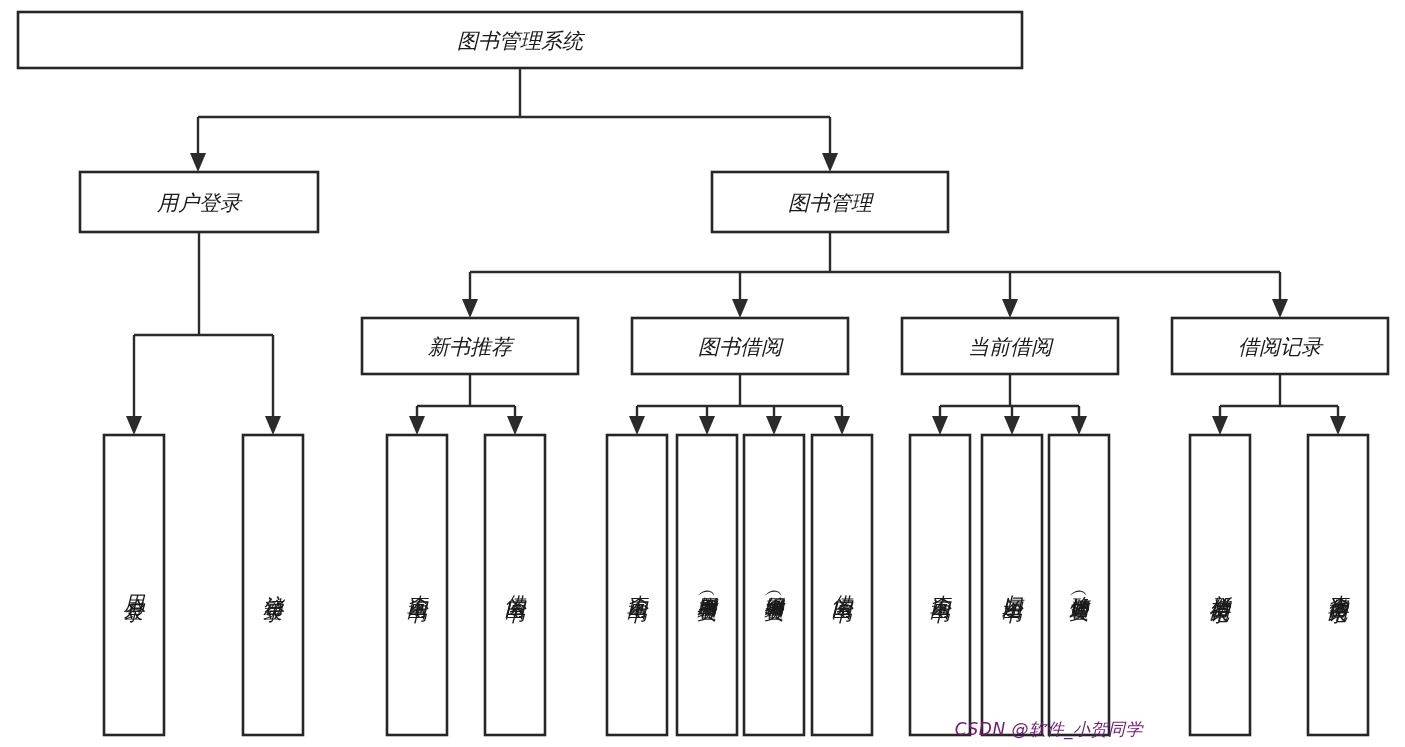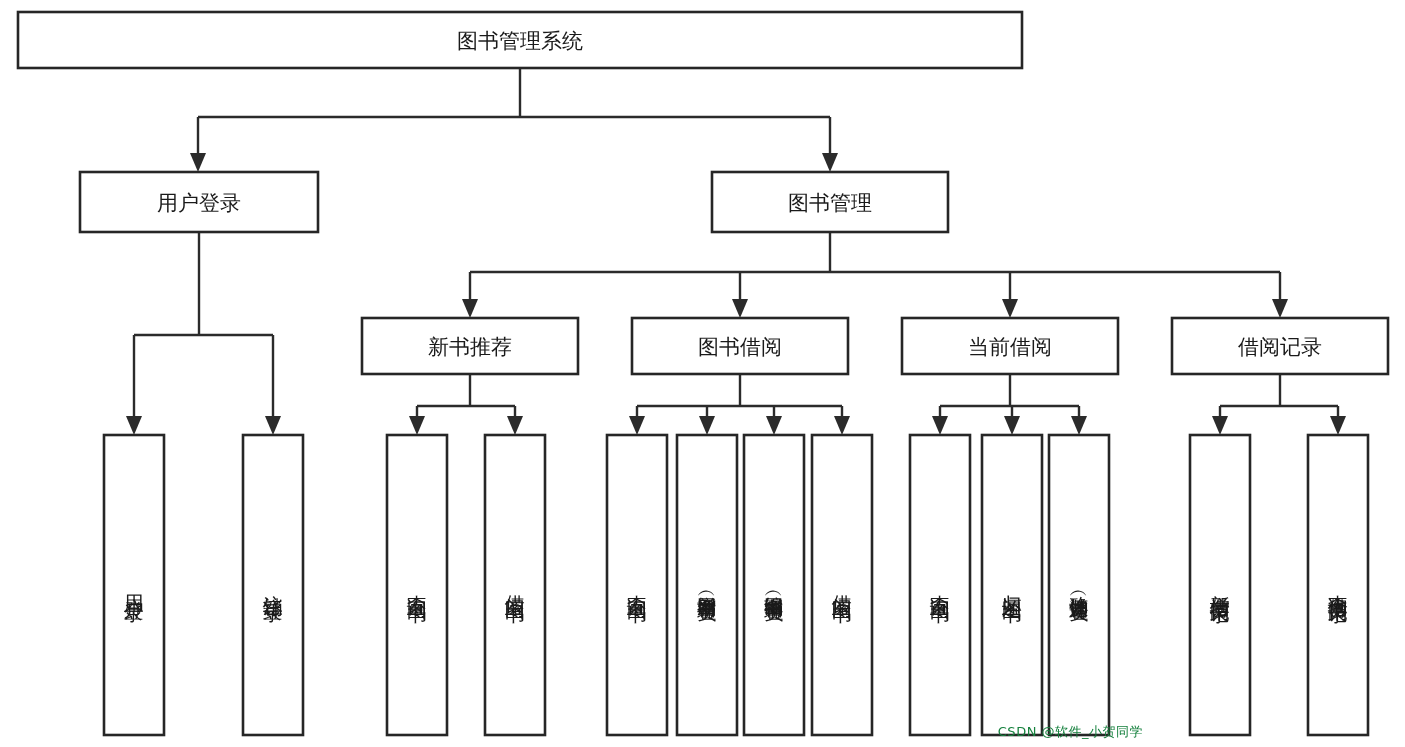--- a/index.html
+++ b/index.html
@@ -11,20 +11,21 @@
     width: 1405px;
     height: 747px;
     font-family: "DejaVu Sans", "Liberation Sans", sans-serif;
     overflow: hidden;
   }
   #diagram-root {
     position: relative;
     width: 1151px;
     height: 747px;
     background: #ffffff;
+    font-style: italic;
   }
   svg#chart-svg {
     position: absolute;
     left: 0;
     top: 0;
     width: 1405px;
     height: 747px;
     display: block;
   }
   .node-rect {
@@ -67,22 +68,22 @@
     letter-spacing: 3px;
     color: #1a1a1a;
     white-space: nowrap;
     pointer-events: none;
   }
   .watermark {
     position: absolute;
     right: 8px;
     bottom: 6px;
     font-family: "DejaVu Sans", "Liberation Sans", sans-serif;
-    font-size: 13px;
-    color: #15803d;
+    font-size: 17px;
+    color: #701a75;
     letter-spacing: 0.5px;
     user-select: none;
   }
 </style>
 </head>
 <body>
 
 <div id="diagram-root">
 
   <svg id="chart-svg" viewBox="0 0 1405 747">

